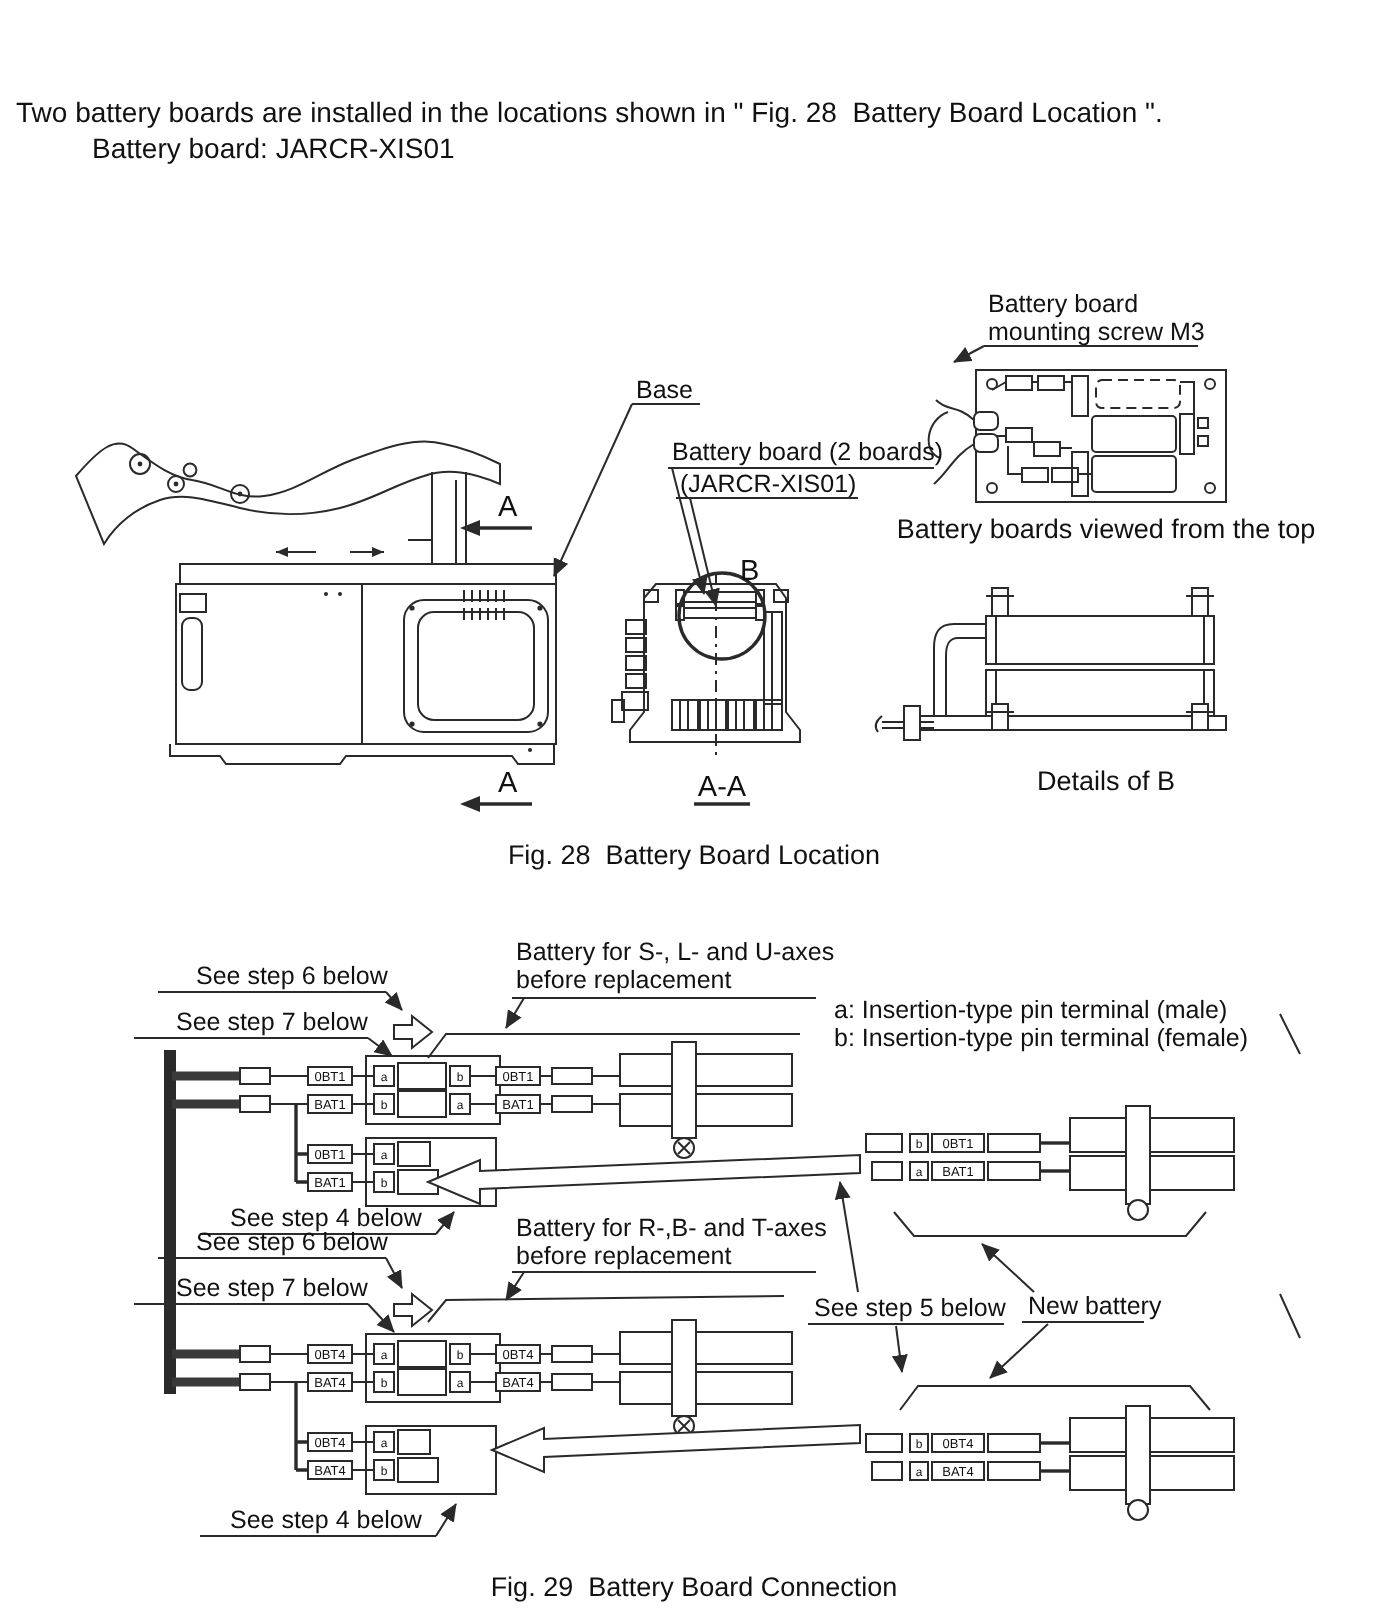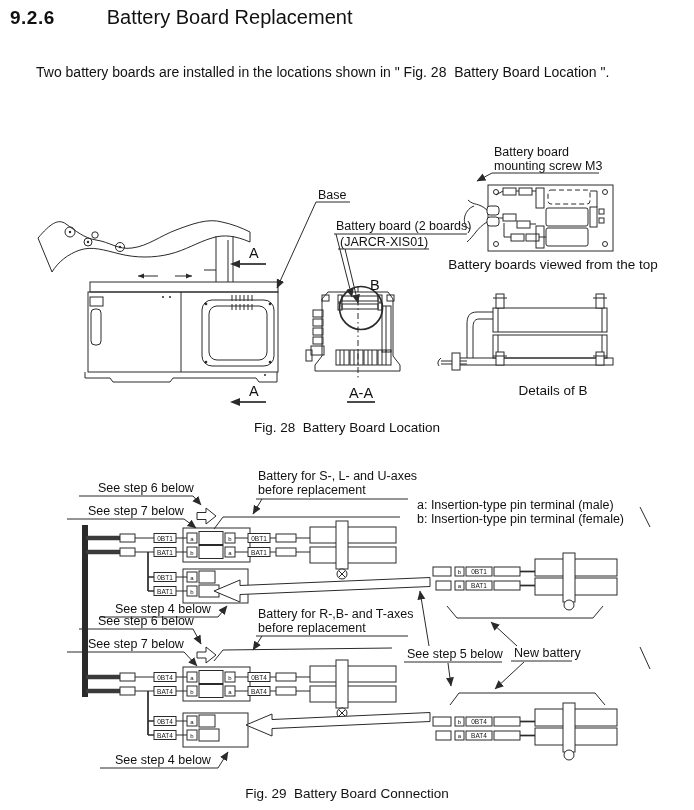--- a/index.html
+++ b/index.html
@@ -2,47 +2,44 @@
 <html><head>
 <meta charset="utf-8">
 <style>
   html,body{margin:0;padding:0;background:#fff;}
   #page{position:relative;width:694px;height:810px;background:#fff;overflow:hidden;
         font-family:"Liberation Sans",sans-serif;color:#111;}
   .hdr{position:absolute;top:6px;left:10px;display:flex;align-items:baseline;}
   .hnum{font-size:19px;font-weight:bold;letter-spacing:.5px;}
   .htitle{font-size:20px;font-weight:500;margin-left:52px;}
   .para{position:absolute;left:8px;font-size:14px;white-space:pre-wrap;line-height:17px;}
-  .p1{top:64px;margin-left:28px;} .p2{top:66px;left:46px;} .p3{top:84px;}
+  .p1{top:48px;} .p2{top:66px;left:46px;} .p3{top:84px;}
   svg{position:absolute;left:0;}
   #fig28{top:130px;} #fig29{top:455px;}
   
   .s  {stroke:#2a2a2a;fill:none;stroke-width:1;}
   .s2 {stroke:#2a2a2a;fill:none;stroke-width:1.7;}
   .f  {fill:#fff;stroke:#2a2a2a;stroke-width:1;}
   .blk{fill:#2a2a2a;stroke:none;}
   .thk{stroke:#3a3a3a;stroke-width:4.5;fill:none;}
   .dsh{stroke:#2a2a2a;fill:none;stroke-width:1;stroke-dasharray:5 3;}
   .cl {stroke:#2a2a2a;fill:none;stroke-width:1;stroke-dasharray:6 3 1.5 3;}
   text{font-family:"Liberation Sans",sans-serif;fill:#111;white-space:pre;}
   .t12{font-size:12.5px;} .t13{font-size:13.5px;} .t14{font-size:14.5px;}
   .t6{font-size:6.5px;text-anchor:middle;} .t5{font-size:6px;text-anchor:middle;}
   .mid{text-anchor:middle;}
 </style>
 </head>
 <body>
 
 <div id="page">
 
-  <div class="hdr">
-    <span class="hnum">9.2.6</span>
-    <span class="htitle">Battery Board Replacement</span>
-  </div>
 
   <div class="para p1">Two battery boards are installed in the locations shown in " Fig. 28  Battery Board Location ".</div>
+  <div class="para p2">Battery board: JARCR-XIS01</div>
 
   <svg id="fig28" width="694" height="312" viewBox="0 0 694 312">
     <defs>
       <marker id="ah" markerWidth="11" markerHeight="9" refX="8.5" refY="4" orient="auto" markerUnits="userSpaceOnUse">
         <path d="M0,0 L9,4 L0,8 Z" fill="#2a2a2a"></path>
       </marker>
     </defs>
 
     <g>
       <path class="s" d="M38,108 C50,94 58,88 66,94 C76,101 84,108 96,110 C110,112 118,120 132,118 C148,116 160,106 176,100 C192,94 208,88 222,92 C232,94 242,98 250,102 L250,112 C236,106 224,104 212,108 C198,112 186,120 170,124 C154,128 136,128 120,124 C104,120 92,116 80,120 C68,124 58,132 52,142 Z"></path>

